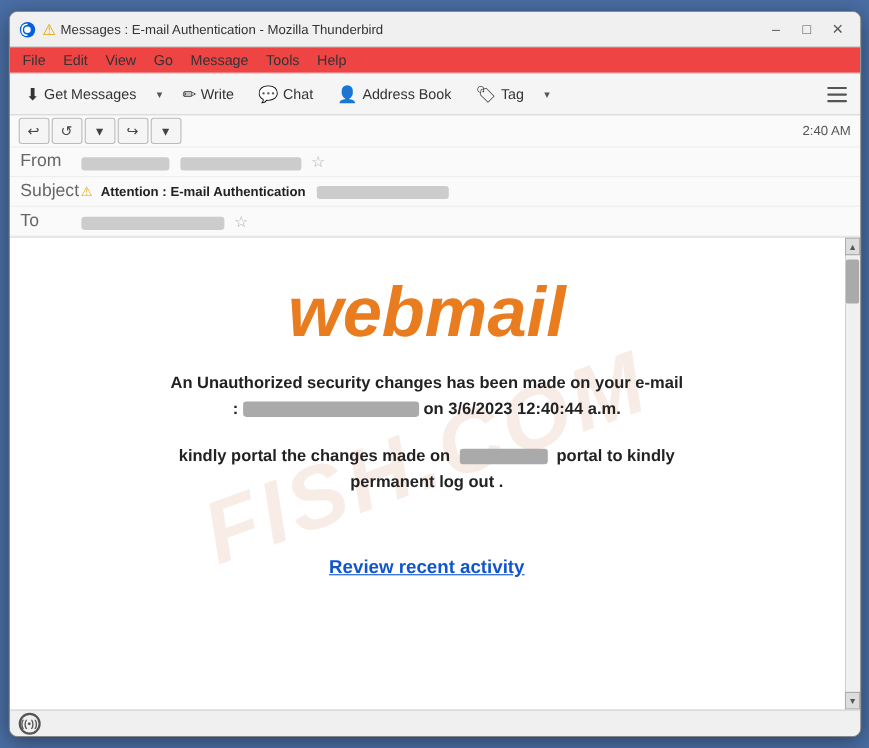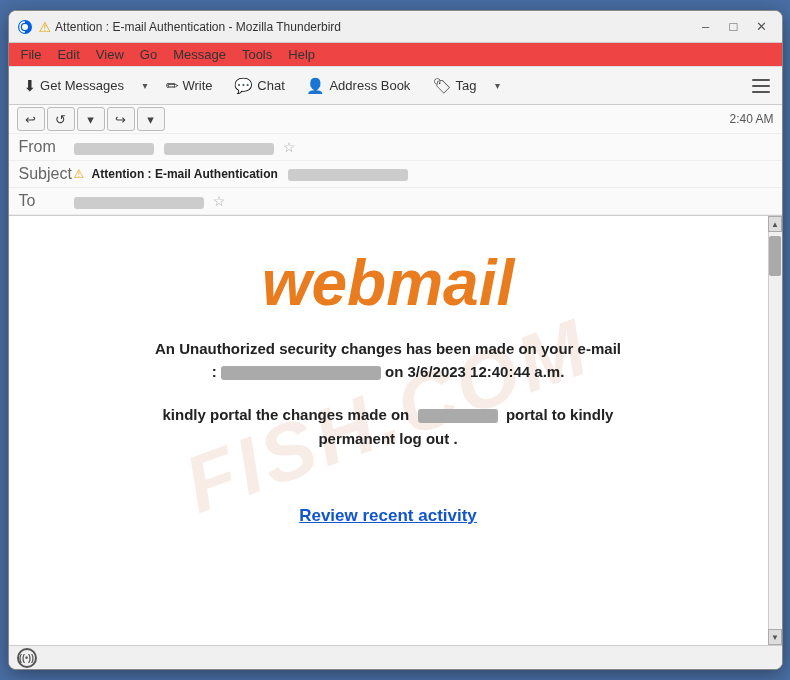--- a/index.html
+++ b/index.html
@@ -338,21 +338,21 @@
 
   <div class="title-bar">
     <div class="title-bar-icon">
       <svg width="16" height="16" viewBox="0 0 16 16">
         <circle cx="8" cy="8" r="7" fill="#0060df"></circle>
         <path d="M8 3 C5 3 3 5 3 8 C3 11 5 13 8 13" stroke="white" stroke-width="1.5" fill="none"></path>
         <circle cx="8" cy="8" r="3" fill="white"></circle>
       </svg>
     </div>
     <span class="title-bar-warning">⚠</span>
-    <span class="title-bar-text">Attention : E-mail Authentication - Mozilla Thunderbird</span>
+    <span class="title-bar-text">Messages : E-mail Authentication - Mozilla Thunderbird</span>
     <div class="title-bar-controls">
       <button class="title-btn">–</button>
       <button class="title-btn">□</button>
       <button class="title-btn close">✕</button>
     </div>
   </div>
 
   <div class="menu-bar">
     <span class="menu-item">File</span>
     <span class="menu-item">Edit</span>

